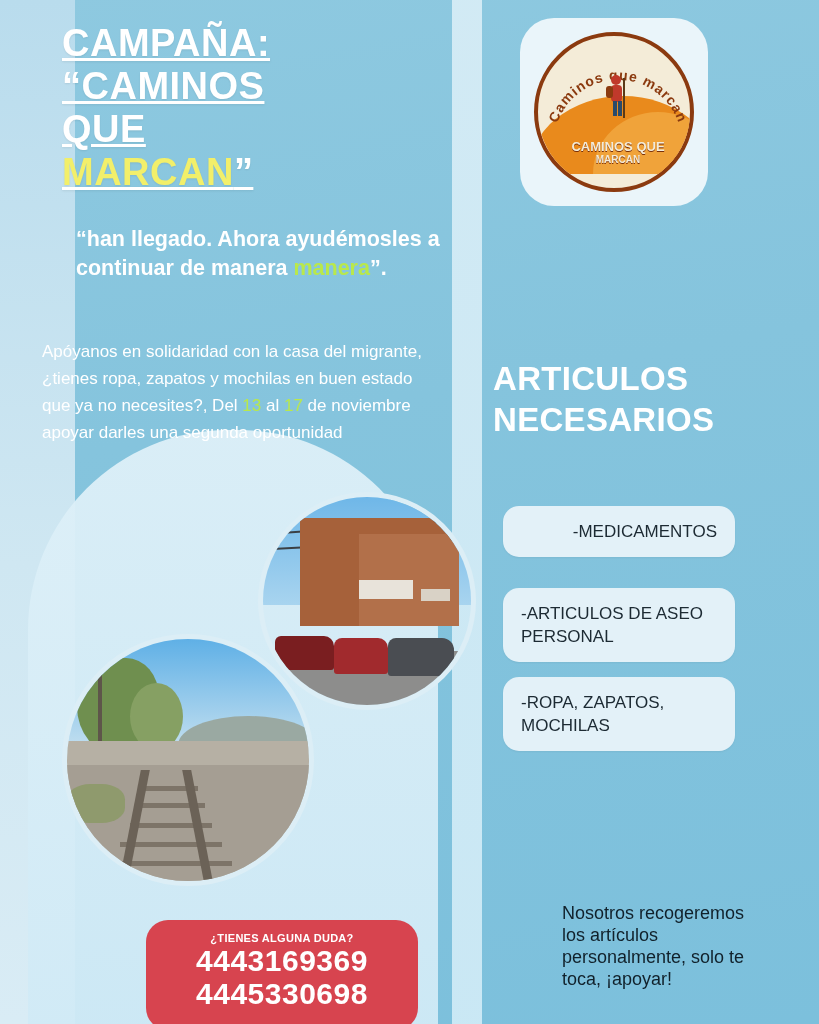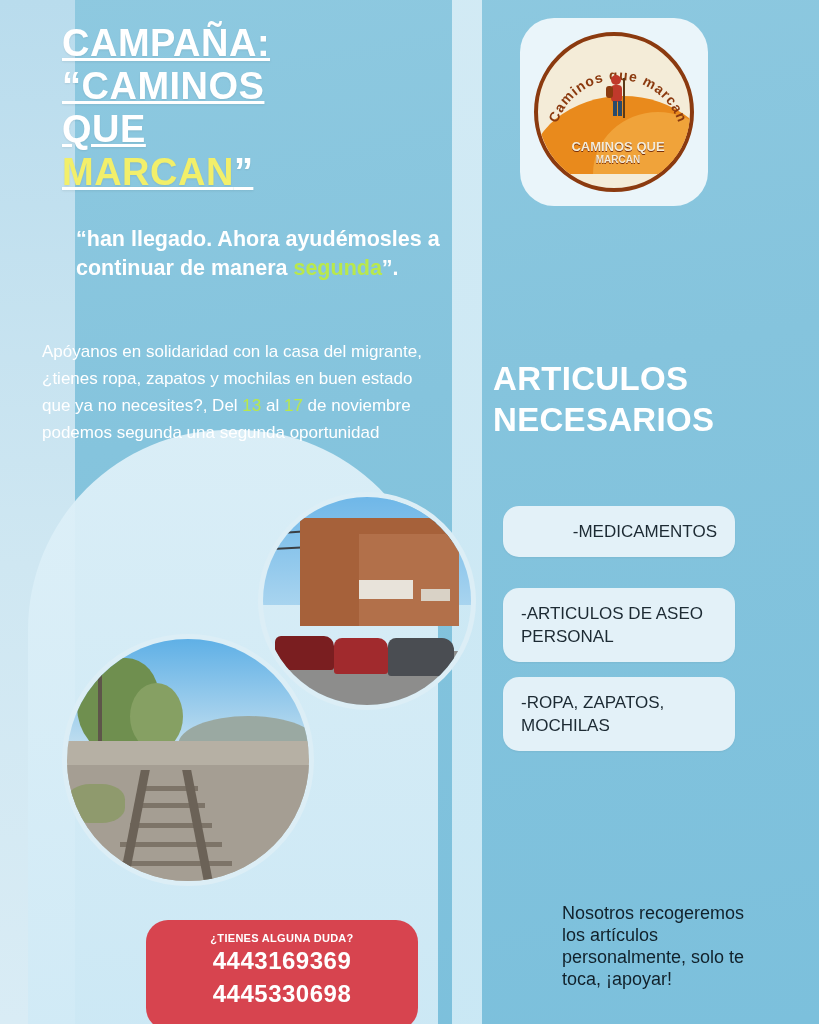--- a/index.html
+++ b/index.html
@@ -250,21 +250,21 @@
     text-align: center;
     padding-top: 12px;
   }
   .phone-title {
     font-weight: bold;
     font-size: 11px;
     letter-spacing: 0.3px;
   }
   .phone-num {
     font-weight: bold;
-    font-size: 24px;
+    font-size: 30px;
     line-height: 33px;
     letter-spacing: 0.5px;
   }
 
   
   .note {
     position: absolute;
     left: 562px;
     top: 902px;
     width: 205px;
@@ -285,25 +285,25 @@
   <div class="headline">
     <div>CAMPAÑA:</div>
     <div>“CAMINOS</div>
     <div>QUE</div>
     <div>
       <span class="hl-yellow">MARCAN</span><span>”</span>
     </div>
   </div>
 
   <div class="subhead">
-    <span>“han llegado. Ahora ayudémosles a continuar de manera </span><span class="green">segunda</span><span>”.</span>
+    <span>“han llegado. Ahora ayudémosles a continuar de manera </span><span class="green">manera</span><span>”.</span>
   </div>
 
   <div class="bodytext">
-    <span>Apóyanos en solidaridad con la casa del migrante, ¿tienes ropa, zapatos y mochilas en buen estado que ya no necesites?,  Del </span><span class="green">13</span><span> al </span><span class="green">17</span><span> de noviembre podemos segunda una segunda oportunidad</span>
+    <span>Apóyanos en solidaridad con la casa del migrante, ¿tienes ropa, zapatos y mochilas en buen estado que ya no necesites?,  Del </span><span class="green">13</span><span> al </span><span class="green">17</span><span> de noviembre apoyar darles una segunda oportunidad</span>
   </div>
 
   <div class="logo-wrap">
     <div class="logo-circle">
       <div class="logo-hill"></div>
       <div class="logo-hill2"></div>
 
       <svg class="logo-arc-text" viewBox="0 0 160 160">
         <defs>
           <path id="arcpath" d="M 18,92 A 64,64 0 0 1 142,92" fill="none"></path>

